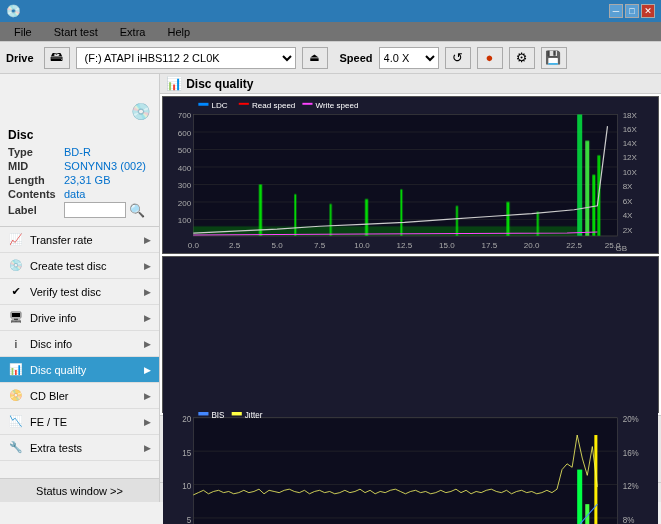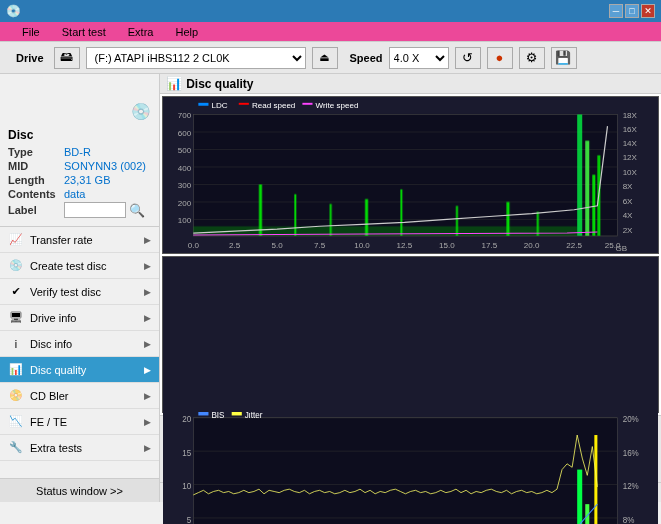--- a/index.html
+++ b/index.html
@@ -5,25 +5,25 @@
     * { margin: 0; padding: 0; box-sizing: border-box; }
     body { width: 661px; height: 524px; font-family: 'Segoe UI', Tahoma, Arial, sans-serif; font-size: 11px; background: #f0f0f0; overflow: hidden; }
     
     
     .title-bar { background: #2c7ab5; color: white; height: 22px; display: flex; align-items: center; justify-content: space-between; padding: 0 6px; font-size: 12px; }
     .title-bar-title { display: flex; align-items: center; gap: 4px; }
     .title-bar-controls { display: flex; gap: 2px; }
     .title-bar-btn { width: 14px; height: 14px; background: #5a9fd4; border: 1px solid #aaa; color: white; font-size: 9px; display: flex; align-items: center; justify-content: center; cursor: pointer; }
     
     
-    .menu-bar { background: #ec4899; height: 20px; display: flex; align-items: center; padding: 0 16px; border-bottom: 1px solid #ccc; gap: 10px; }
+    .menu-bar { background: #737373; height: 20px; display: flex; align-items: center; padding: 0 8px; border-bottom: 1px solid #ccc; gap: 10px; }
     .menu-item { padding: 2px 6px; cursor: pointer; font-size: 11px; }
     
     
-    .drive-bar { background: #e8e8e8; height: 32px; display: flex; align-items: center; padding: 0 16px; border-bottom: 1px solid #ccc; gap: 6px; }
+    .drive-bar { background: #e8e8e8; height: 32px; display: flex; align-items: center; padding: 0 6px; border-bottom: 1px solid #ccc; gap: 6px; }
     .drive-label { font-size: 11px; font-weight: bold; margin-right: 4px; }
     .drive-select { height: 22px; min-width: 220px; font-size: 11px; border: 1px solid #aaa; background: white; padding: 0 4px; }
     .drive-eject-btn { width: 26px; height: 22px; background: #e8e8e8; border: 1px solid #aaa; display: flex; align-items: center; justify-content: center; cursor: pointer; }
     .speed-label { font-size: 11px; font-weight: bold; margin-left: 6px; }
     .speed-select { height: 22px; width: 60px; font-size: 11px; border: 1px solid #aaa; background: white; }
     .icon-btn { width: 26px; height: 22px; background: #e8e8e8; border: 1px solid #aaa; display: flex; align-items: center; justify-content: center; cursor: pointer; font-size: 13px; }
     
     
     .main-layout { display: flex; height: calc(524px - 74px - 22px); }
     

